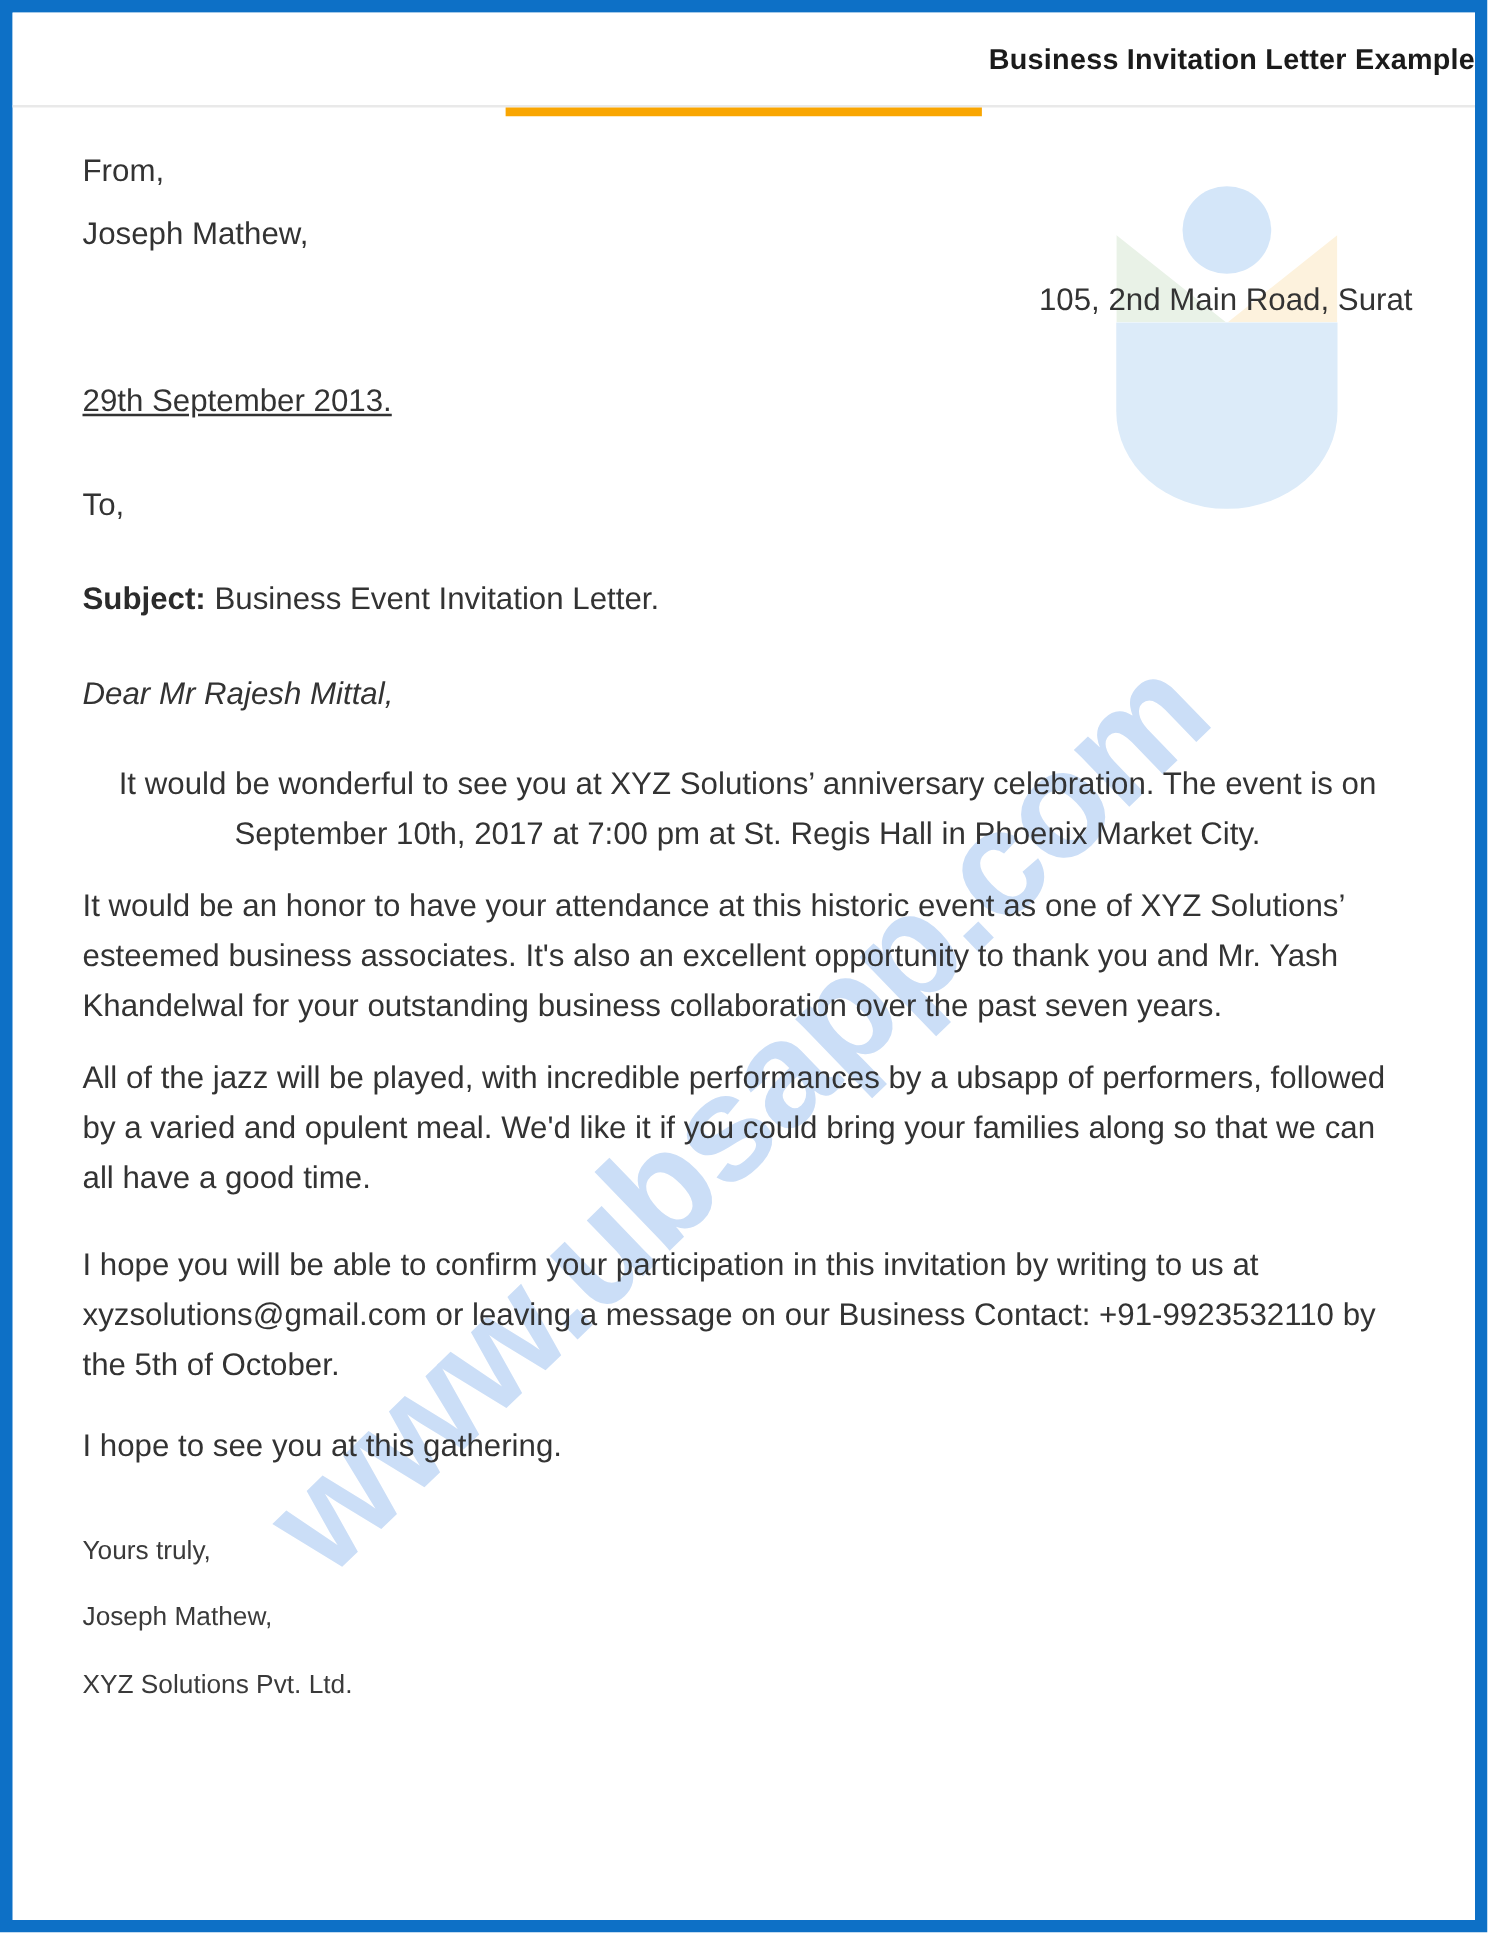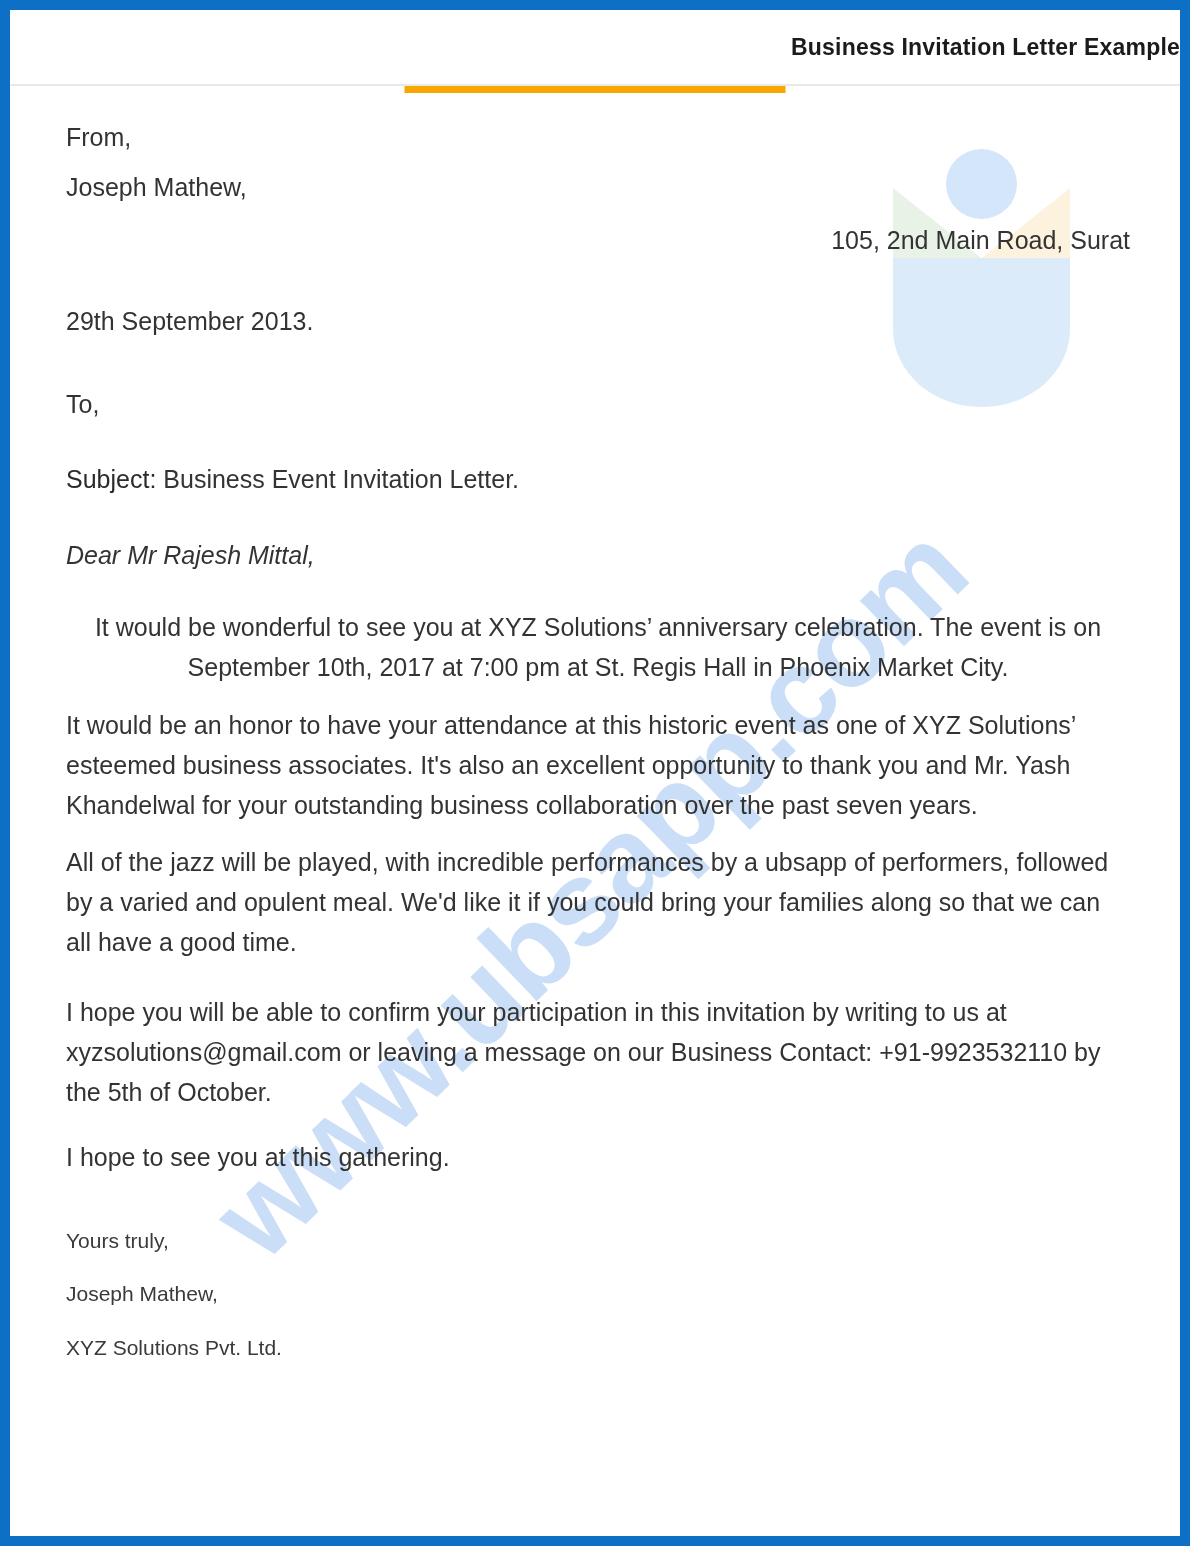--- a/index.html
+++ b/index.html
@@ -112,24 +112,24 @@
     padding: 31px 50px 0 56px;
     z-index: 1;
   }
   .content p {
     margin: 0;
     font-size: 25px;
     line-height: 40px;
     color: #333333;
     font-weight: normal;
   }
-  .subject-label { font-weight: normal; color: #2b2b2b; }
+  .subject-label { font-weight: bold; color: #2b2b2b; }
   .m-sender-name    { margin-top: 10px !important; }
   .m-sender-address { margin-top: 13px !important; text-align: right; }
-  .m-date           { margin-top: 41px !important; }
+  .m-date           { margin-top: 41px !important; text-decoration: underline; }
   .m-to             { margin-top: 43px !important; }
   .m-recipient      { margin-top: 11px !important; }
   .m-subject        { margin-top: 35px !important; }
   .m-salutation     { margin-top: 36px !important; font-style: italic; }
   .m-para1          { margin-top: 32px !important; text-align: center; }
   .m-para2          { margin-top: 18px !important; }
   .m-para3          { margin-top: 17px !important; }
   .m-para4          { margin-top: 30px !important; }
   .m-para5          { margin-top: 25px !important; }
   .sig {

